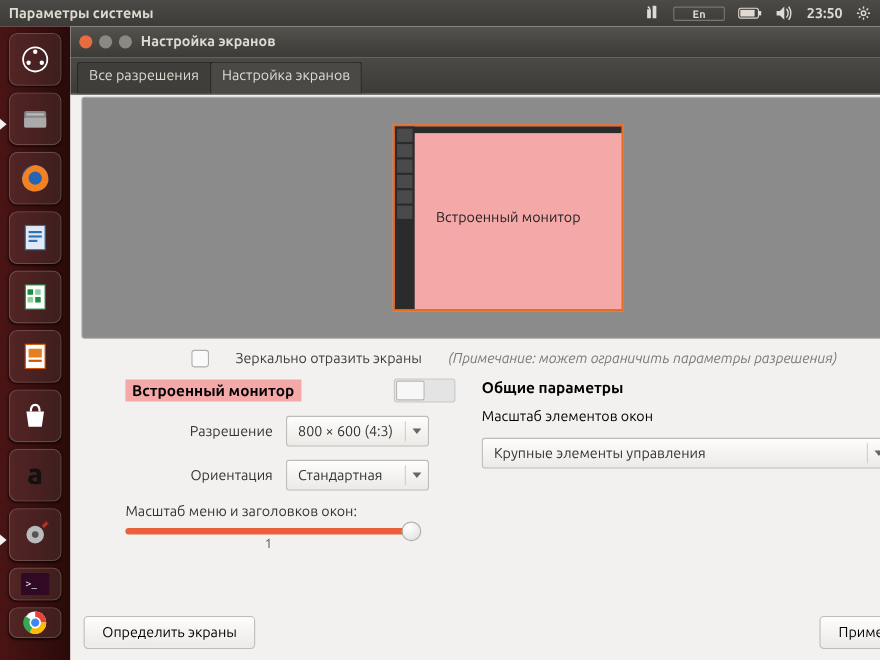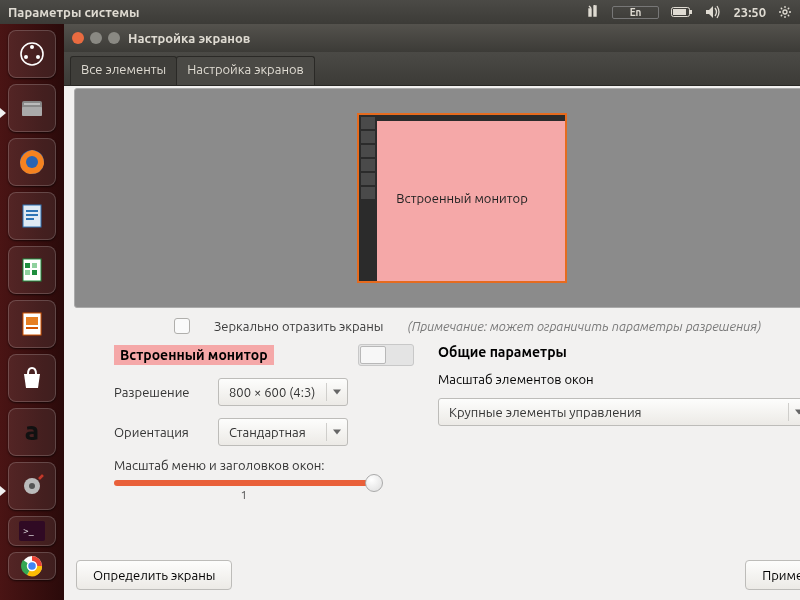--- a/index.html
+++ b/index.html
@@ -124,21 +124,21 @@
   }
 
   
   .cols { display:flex; gap:24px; padding:0 40px 0 40px; }
   .col { flex:1; display:flex; flex-direction:column; gap:12px; }
   .col-l { flex:0 0 300px; }
 
   .row { display:flex; align-items:center; gap:12px; font-size:13px; }
   .hdr { font-weight:700; font-size:14px; }
   .hdr-l { background:#f5a8a8; padding:2px 6px; display:inline-block; }
-  .label-col { width:92px; text-align:left; color:#333; }
+  .label-col { width:92px; text-align:right; color:#333;margin-left:42px; }
 
   .toggle {
     width:56px; height:22px; background:#e4e4e4; border-radius:3px;
     position:relative; border:1px solid #c8c8c8;
   }
   .toggle .knob {
     position:absolute; width:26px; height:18px; background:#f7f7f7;
     border:1px solid #b8b8b8; border-radius:2px; top:1px;
   }
   .toggle.off .knob{ left:1px; }
@@ -310,21 +310,21 @@
   <div class="win-titlebar">
     <div class="win-btns">
       <div class="win-btn wb-close"></div>
       <div class="win-btn wb-min"></div>
       <div class="win-btn wb-max"></div>
     </div>
     <div class="win-title">Настройка экранов</div>
   </div>
 
   <div class="toolbar">
-    <div class="tab">Все элементы</div>
+    <div class="tab">Все разрешения</div>
     <div class="tab">Настройка экранов</div>
   </div>
 
   <div class="content">
     <div class="preview-wrap">
       <div class="monitor">
         <div class="topbar-fake"></div>
         <div class="sidebar-fake">
             <div></div>
             <div></div>

